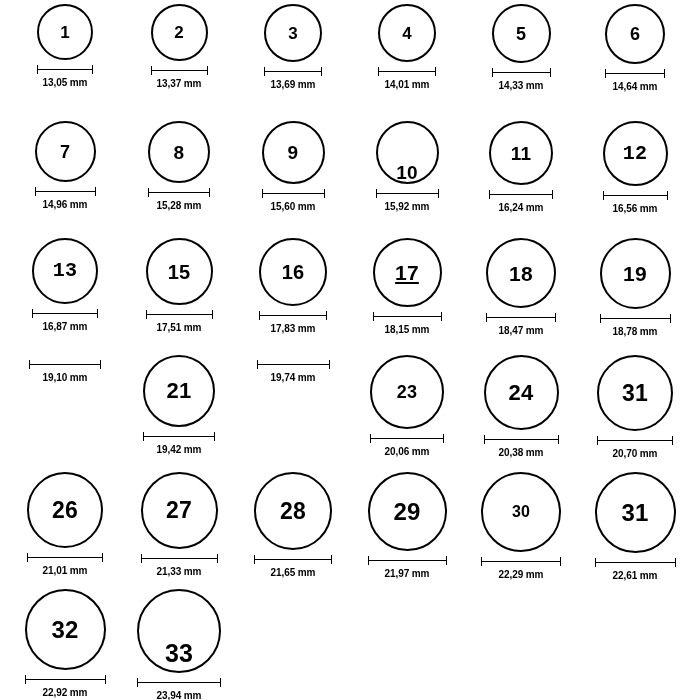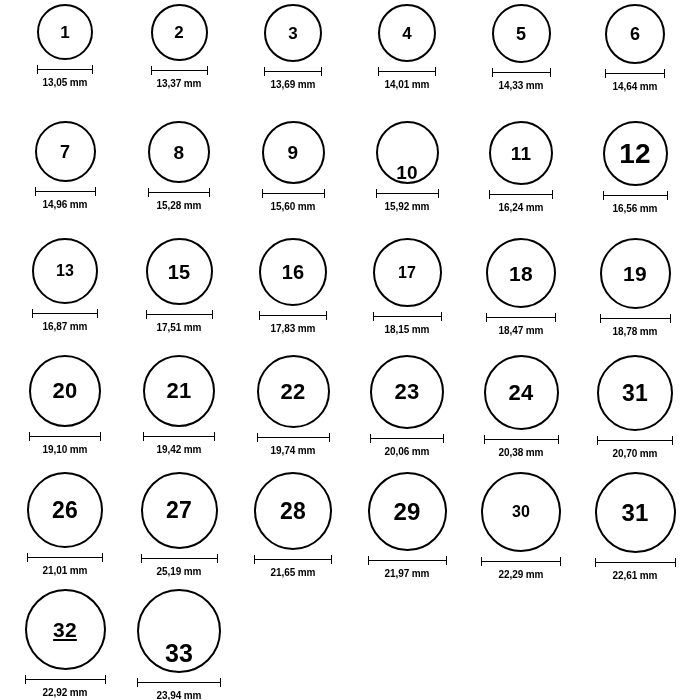--- a/index.html
+++ b/index.html
@@ -201,32 +201,32 @@
         </div>
         <div class="measure" style="width: 64px;">
           <div class="bar"></div>
           <div class="tick left"></div>
           <div class="tick right"></div>
         </div>
         <div class="label">16,24 mm</div>
       </div>
       <div class="cell">
         <div class="ring" style="width: 65px; height: 65px;">
-          <span class="ring-number" style="font-size: 28px;">12</span>
+          <span class="ring-number" style="font-size: 20px; font-family: Liberation Mono, monospace;">12</span>
         </div>
         <div class="measure" style="width: 65px;">
           <div class="bar"></div>
           <div class="tick left"></div>
           <div class="tick right"></div>
         </div>
         <div class="label">16,56 mm</div>
       </div>
       <div class="cell">
         <div class="ring" style="width: 66px; height: 66px;">
-          <span class="ring-number" style="font-size: 16px;">13</span>
+          <span class="ring-number" style="font-size: 20px; font-family: Liberation Mono, monospace;">13</span>
         </div>
         <div class="measure" style="width: 66px;">
           <div class="bar"></div>
           <div class="tick left"></div>
           <div class="tick right"></div>
         </div>
         <div class="label">16,87 mm</div>
       </div>
       <div class="cell">
         <div class="ring" style="width: 67px; height: 67px;">
@@ -245,21 +245,21 @@
         </div>
         <div class="measure" style="width: 68px;">
           <div class="bar"></div>
           <div class="tick left"></div>
           <div class="tick right"></div>
         </div>
         <div class="label">17,83 mm</div>
       </div>
       <div class="cell">
         <div class="ring" style="width: 69px; height: 69px;">
-          <span class="ring-number" style="font-size: 16px;">17</span>
+          <span class="ring-number" style="font-size: 21px; text-decoration: underline;">17</span>
         </div>
         <div class="measure" style="width: 69px;">
           <div class="bar"></div>
           <div class="tick left"></div>
           <div class="tick right"></div>
         </div>
         <div class="label">18,15 mm</div>
       </div>
       <div class="cell">
         <div class="ring" style="width: 70px; height: 70px;">
@@ -277,55 +277,49 @@
           <span class="ring-number" style="font-size: 21px;">19</span>
         </div>
         <div class="measure" style="width: 71px;">
           <div class="bar"></div>
           <div class="tick left"></div>
           <div class="tick right"></div>
         </div>
         <div class="label">18,78 mm</div>
       </div>
       <div class="cell">
-        <div class="ring" style="width: 72px; height: 72px;">
-          <span class="ring-number" style="font-size: 22px;">20</span>
-        </div>
         <div class="measure" style="width: 72px;">
           <div class="bar"></div>
           <div class="tick left"></div>
           <div class="tick right"></div>
         </div>
         <div class="label">19,10 mm</div>
       </div>
       <div class="cell">
         <div class="ring" style="width: 72px; height: 72px;">
           <span class="ring-number" style="font-size: 22px;">21</span>
         </div>
         <div class="measure" style="width: 72px;">
           <div class="bar"></div>
           <div class="tick left"></div>
           <div class="tick right"></div>
         </div>
         <div class="label">19,42 mm</div>
       </div>
       <div class="cell">
-        <div class="ring" style="width: 73px; height: 73px;">
-          <span class="ring-number" style="font-size: 22px;">22</span>
-        </div>
         <div class="measure" style="width: 73px;">
           <div class="bar"></div>
           <div class="tick left"></div>
           <div class="tick right"></div>
         </div>
         <div class="label">19,74 mm</div>
       </div>
       <div class="cell">
         <div class="ring" style="width: 74px; height: 74px;">
-          <span class="ring-number" style="font-size: 22px;">23</span>
+          <span class="ring-number" style="font-size: 18px;">23</span>
         </div>
         <div class="measure" style="width: 74px;">
           <div class="bar"></div>
           <div class="tick left"></div>
           <div class="tick right"></div>
         </div>
         <div class="label">20,06 mm</div>
       </div>
       <div class="cell">
         <div class="ring" style="width: 75px; height: 75px;">
@@ -362,21 +356,21 @@
       </div>
       <div class="cell">
         <div class="ring" style="width: 77px; height: 77px;">
           <span class="ring-number" style="font-size: 23px;">27</span>
         </div>
         <div class="measure" style="width: 77px;">
           <div class="bar"></div>
           <div class="tick left"></div>
           <div class="tick right"></div>
         </div>
-        <div class="label">25,19 mm</div>
+        <div class="label">21,33 mm</div>
       </div>
       <div class="cell">
         <div class="ring" style="width: 78px; height: 78px;">
           <span class="ring-number" style="font-size: 23px;">28</span>
         </div>
         <div class="measure" style="width: 78px;">
           <div class="bar"></div>
           <div class="tick left"></div>
           <div class="tick right"></div>
         </div>
@@ -410,21 +404,21 @@
         </div>
         <div class="measure" style="width: 81px;">
           <div class="bar"></div>
           <div class="tick left"></div>
           <div class="tick right"></div>
         </div>
         <div class="label">22,61 mm</div>
       </div>
       <div class="cell">
         <div class="ring" style="width: 81px; height: 81px;">
-          <span class="ring-number" style="font-size: 21px; text-decoration: underline;">32</span>
+          <span class="ring-number" style="font-size: 24px;">32</span>
         </div>
         <div class="measure" style="width: 81px;">
           <div class="bar"></div>
           <div class="tick left"></div>
           <div class="tick right"></div>
         </div>
         <div class="label">22,92 mm</div>
       </div>
       <div class="cell">
         <div class="ring" style="width: 84px; height: 84px;">

